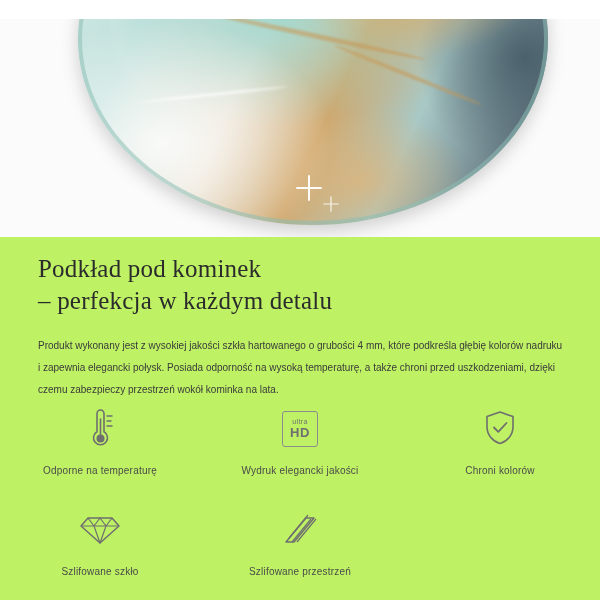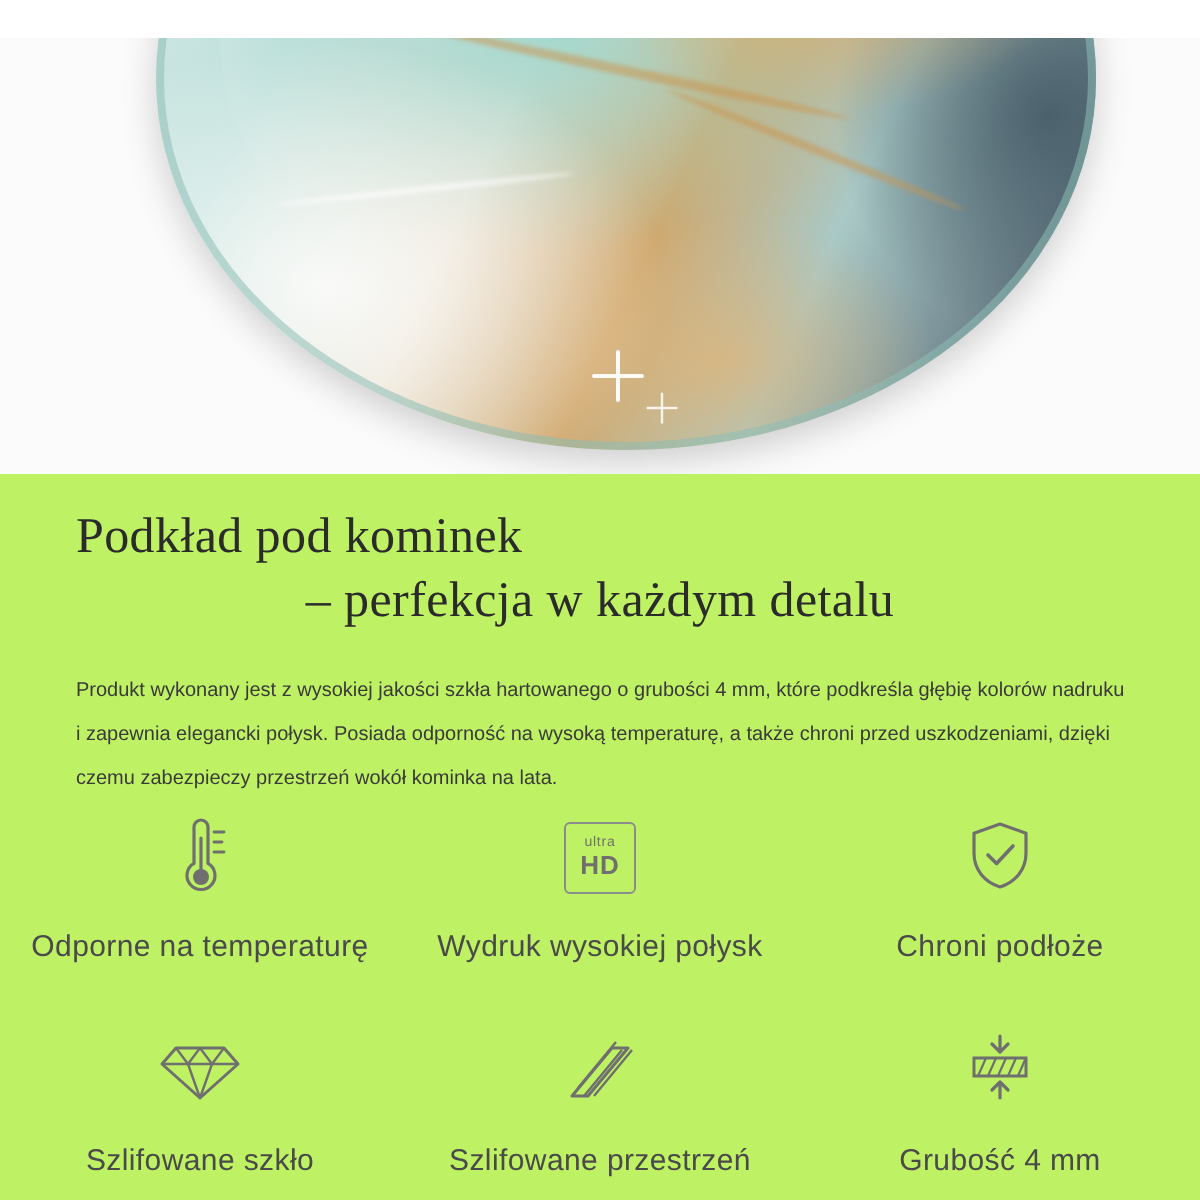--- a/index.html
+++ b/index.html
@@ -121,21 +121,21 @@
   .headline {
     font-family: "Liberation Serif", serif;
     color: #2b2b2b;
     font-size: 25px;
     line-height: 32px;
     font-weight: 400;
     margin: 0;
     padding: 16px 38px 0 38px;
     letter-spacing: 0.2px;
   }
-  .headline .l2 { display: block; text-align: center; }
+  .headline .l2 { display: block; }
   .body-copy {
     margin: 0;
     padding: 18px 36px 0 38px;
     color: #3a3a3a;
     font-size: 10px;
     line-height: 22px;
     text-align: left;
   }
 
   
@@ -156,21 +156,21 @@
     align-items: center;
   }
   .feature .ico {
     height: 48px;
     display: flex;
     align-items: center;
     justify-content: center;
   }
   .feature .cap {
     margin-top: 12px;
-    font-size: 15px;
+    font-size: 10px;
     color: #4a4a4a;
     text-align: right;
     letter-spacing: 0.2px;
   }
   .row2 { margin-top: 30px; }
 
   .ultrahd {
     width: 34px; height: 34px;
     border: 1.6px solid #8c8c8c;
     border-radius: 3px;
@@ -228,31 +228,31 @@
         <div class="cap">Odporne na temperaturę</div>
       </div>
 
       <div class="feature">
         <div class="ico">
           <div class="ultrahd">
             <div class="u1">ultra</div>
             <div class="u2">HD</div>
           </div>
         </div>
-        <div class="cap">Wydruk wysokiej połysk</div>
+        <div class="cap">Wydruk elegancki jakości</div>
       </div>
 
       <div class="feature">
         <div class="ico">
           <svg width="40" height="44" viewBox="0 0 40 44" fill="none" xmlns="http://www.w3.org/2000/svg">
             <path d="M20 5l13 4.6v10.2c0 8-5.3 14.2-13 16.7-7.7-2.5-13-8.7-13-16.7V9.6L20 5z" stroke="#6f6f6f" stroke-width="1.6" stroke-linejoin="round"></path>
             <path d="M14 20.5l4.3 4.3L26.5 16" stroke="#6f6f6f" stroke-width="1.8" stroke-linecap="round" stroke-linejoin="round"></path>
           </svg>
         </div>
-        <div class="cap">Chroni podłoże</div>
+        <div class="cap">Chroni kolorów</div>
       </div>
 
     </div>
 
     <div class="feature-row row2">
 
       <div class="feature">
         <div class="ico">
           <svg width="42" height="36" viewBox="0 0 42 36" fill="none" xmlns="http://www.w3.org/2000/svg">
             <path d="M9 6h24l7 8-19 17L2 14l7-8z" stroke="#6f6f6f" stroke-width="1.5" stroke-linejoin="round"></path>
@@ -266,28 +266,17 @@
         <div class="ico">
           <svg width="40" height="36" viewBox="0 0 40 36" fill="none" xmlns="http://www.w3.org/2000/svg">
             <path d="M6 30L26 6h8L14 30H6z" stroke="#6f6f6f" stroke-width="1.5" stroke-linejoin="round"></path>
             <path d="M12 30L31 7M17 30L36 7" stroke="#6f6f6f" stroke-width="1.2"></path>
             <path d="M9 26L28 3" stroke="#6f6f6f" stroke-width="1.2"></path>
           </svg>
         </div>
         <div class="cap">Szlifowane przestrzeń</div>
       </div>
 
-      <div class="feature">
-        <div class="ico">
-          <svg width="42" height="40" viewBox="0 0 42 40" fill="none" xmlns="http://www.w3.org/2000/svg">
-            <path d="M21 2v8M21 10l-4-4M21 10l4-4" stroke="#6f6f6f" stroke-width="1.6" stroke-linecap="round" stroke-linejoin="round"></path>
-            <rect x="8" y="13" width="26" height="9" stroke="#6f6f6f" stroke-width="1.5"></rect>
-            <path d="M10 22l4-9M15 22l4-9M20 22l4-9M25 22l4-9M30 22l3.5-8" stroke="#6f6f6f" stroke-width="1.1"></path>
-            <path d="M21 33v-8M21 25l-4 4M21 25l4 4" stroke="#6f6f6f" stroke-width="1.6" stroke-linecap="round" stroke-linejoin="round"></path>
-          </svg>
-        </div>
-        <div class="cap">Grubość 4 mm</div>
-      </div>
 
     </div>
   </div>
 
 </div>
 
 </body></html>

